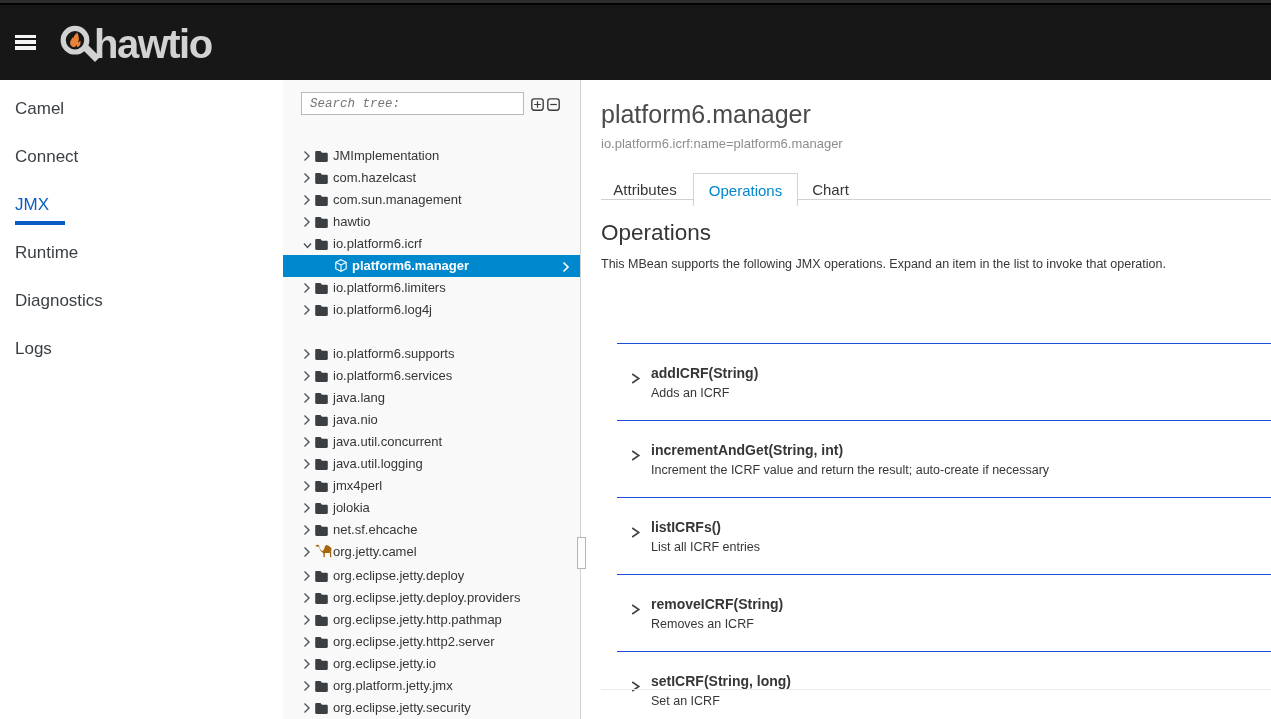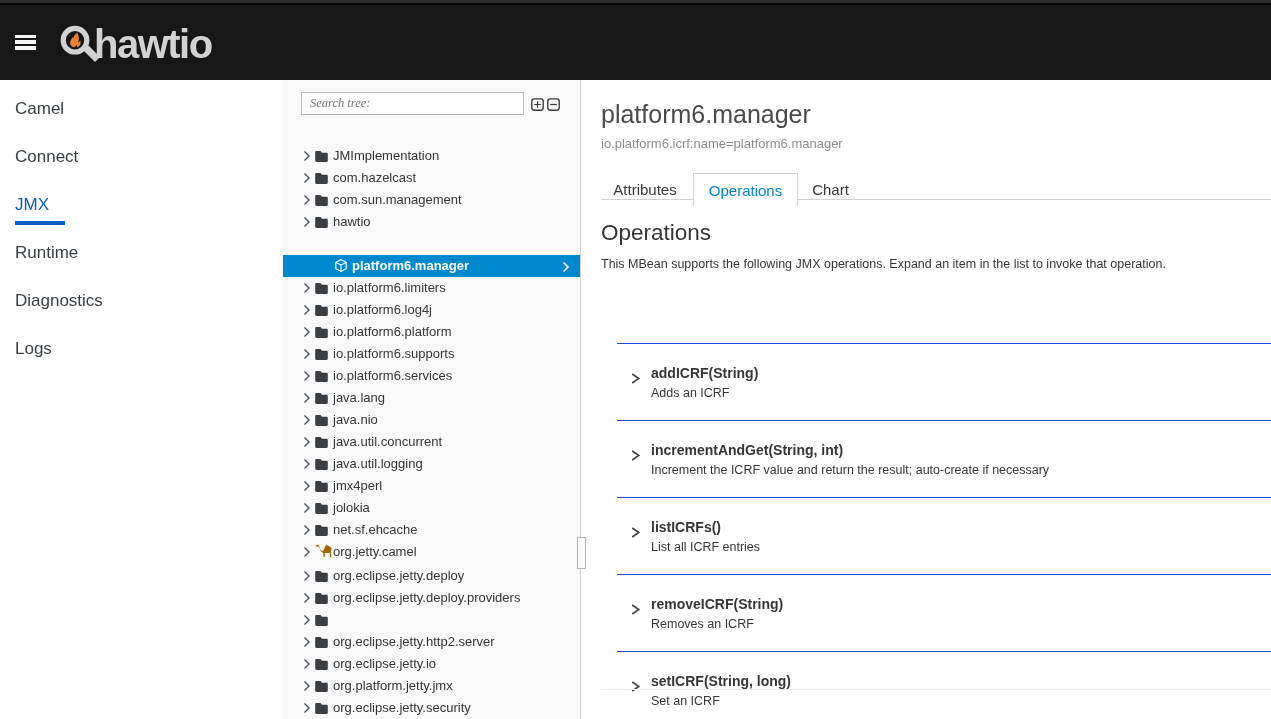--- a/index.html
+++ b/index.html
@@ -9,21 +9,21 @@
 #masthead .strip { position:absolute; left:0; top:0; width:100%; height:3px; background:#2d2d2d; }
 #masthead .stripline { position:absolute; left:0; top:3px; width:100%; height:2px; background:#020202; }
 #burger { position:absolute; left:15px; top:34.5px; }
 #burger div { width:21px; height:3.4px; background:#f5f5f5; margin-bottom:2.6px; }
 #logo { position:absolute; left:58px; top:21px; }
 #sidebar { position:absolute; left:0; top:80px; width:283px; height:719px; background:#fff; }
 #sidebar .navitem { position:absolute; left:15px; height:48px; line-height:48px; font-size:17px; color:#393f44; white-space:nowrap; }
 #sidebar .active { color:#0a5dc2; }
 #sidebar .navline { position:absolute; left:15px; top:141px; width:50px; height:3.5px; background:#0a5dc2; }
 #treepanel { position:absolute; left:283px; top:80px; width:298px; height:639px; background:#f9f9f9; border-right:1px solid #d2d2d2; }
-#searchbox { position:absolute; left:18px; top:12px; width:223px; height:23px; border:1px solid #bababa; background:#fff; font-style:italic; font-size:12.5px; color:#8b8d8f; padding:0 8px; font-family:Liberation Serif, serif; }
+#searchbox { position:absolute; left:18px; top:12px; width:223px; height:23px; border:1px solid #bababa; background:#fff; font-style:italic; font-size:12.5px; color:#8b8d8f; padding:0 8px; font-family:Liberation Mono, monospace; }
 .sqicon { position:absolute; top:18px; }
 #tree { position:absolute; left:0; top:-80px; width:298px; height:719px; }
 .trow { position:absolute; left:0; width:297px; height:22px; font-size:13px; }
 .trow.sel { background:#0088ce; }
 .tchevbox { position:absolute; left:20px; top:5px; }
 .ticon { position:absolute; }
 .tlabel { position:absolute; top:0; line-height:22px; color:#363636; white-space:nowrap; }
 #content { position:absolute; left:581px; top:80px; width:690px; height:639px; background:#fff; }
 #ctitle { position:absolute; left:20px; top:20px; font-size:25px; color:#4a4a4a; }
 #csub { position:absolute; left:20px; top:56px; font-size:13px; color:#8b8d8f; }
@@ -106,20 +106,29 @@
       </div>
 <div class="trow" style="top:211px">
         <span class="tchevbox"><svg class="tchev" width="8" height="12" viewBox="0 0 8 12">
             <path d="M1.5 1.5 L6 6 L1.5 10.5" fill="none" stroke="#4d5258" stroke-width="1.4"></path>
           </svg></span>
         <span class="ticon" style="left:32px;top:5px"><svg class="tfold" width="13" height="11" viewBox="0 0 16 14">
             <path d="M6.7 0 H1.5 C0.67 0 0 .67 0 1.5 v11 C0 13.33 .67 14 1.5 14 h13 c.83 0 1.5-.67 1.5-1.5 v-8.8 C16 2.87 15.33 2.2 14.5 2.2 H8.6 L6.7 0 z" fill="#3b3f44"></path>
           </svg></span>
         <span class="tlabel" style="left:50px">hawtio</span>
       </div>
+<div class="trow" style="top:233px">
+        <span class="tchevbox"><svg class="tchev" width="9" height="8" viewBox="0 0 9 8">
+            <path d="M1 1.5 L4.5 5.5 L8 1.5" fill="none" stroke="#4d5258" stroke-width="1.4"></path>
+          </svg></span>
+        <span class="ticon" style="left:32px;top:5px"><svg class="tfold" width="13" height="11" viewBox="0 0 16 14">
+            <path d="M6.7 0 H1.5 C0.67 0 0 .67 0 1.5 v11 C0 13.33 .67 14 1.5 14 h13 c.83 0 1.5-.67 1.5-1.5 v-8.8 C16 2.87 15.33 2.2 14.5 2.2 H8.6 L6.7 0 z" fill="#3b3f44"></path>
+          </svg></span>
+        <span class="tlabel" style="left:50px">io.platform6.icrf</span>
+      </div>
 <div class="trow sel" style="top:255px">
         <span class="ticon" style="left:52px;top:4px"><svg class="tcube" width="12" height="13" viewBox="0 0 12 13">
             <path d="M6 0.7 L11.2 3.3 V9.7 L6 12.3 L0.8 9.7 V3.3 Z" fill="none" stroke="#fff" stroke-width="1.1"></path>
             <path d="M1 3.5 L6 6 L11 3.5 M6 6 V12" fill="none" stroke="#fff" stroke-width="1.1"></path>
           </svg></span>
         <span class="tlabel" style="left:69px;color:#fff;font-weight:bold">platform6.manager</span>
         <svg style="position:absolute;right:10px;top:6px" width="8" height="12" viewBox="0 0 8 12">
           <path d="M1.5 1.5 L6 6 L1.5 10.5" fill="none" stroke="#fff" stroke-width="1.6"></path>
         </svg>
       </div>
@@ -134,29 +143,20 @@
       </div>
 <div class="trow" style="top:299px">
         <span class="tchevbox"><svg class="tchev" width="8" height="12" viewBox="0 0 8 12">
             <path d="M1.5 1.5 L6 6 L1.5 10.5" fill="none" stroke="#4d5258" stroke-width="1.4"></path>
           </svg></span>
         <span class="ticon" style="left:32px;top:5px"><svg class="tfold" width="13" height="11" viewBox="0 0 16 14">
             <path d="M6.7 0 H1.5 C0.67 0 0 .67 0 1.5 v11 C0 13.33 .67 14 1.5 14 h13 c.83 0 1.5-.67 1.5-1.5 v-8.8 C16 2.87 15.33 2.2 14.5 2.2 H8.6 L6.7 0 z" fill="#3b3f44"></path>
           </svg></span>
         <span class="tlabel" style="left:50px">io.platform6.log4j</span>
       </div>
-<div class="trow" style="top:321px">
-        <span class="tchevbox"><svg class="tchev" width="8" height="12" viewBox="0 0 8 12">
-            <path d="M1.5 1.5 L6 6 L1.5 10.5" fill="none" stroke="#4d5258" stroke-width="1.4"></path>
-          </svg></span>
-        <span class="ticon" style="left:32px;top:5px"><svg class="tfold" width="13" height="11" viewBox="0 0 16 14">
-            <path d="M6.7 0 H1.5 C0.67 0 0 .67 0 1.5 v11 C0 13.33 .67 14 1.5 14 h13 c.83 0 1.5-.67 1.5-1.5 v-8.8 C16 2.87 15.33 2.2 14.5 2.2 H8.6 L6.7 0 z" fill="#3b3f44"></path>
-          </svg></span>
-        <span class="tlabel" style="left:50px">io.platform6.platform</span>
-      </div>
 <div class="trow" style="top:343px">
         <span class="tchevbox"><svg class="tchev" width="8" height="12" viewBox="0 0 8 12">
             <path d="M1.5 1.5 L6 6 L1.5 10.5" fill="none" stroke="#4d5258" stroke-width="1.4"></path>
           </svg></span>
         <span class="ticon" style="left:32px;top:5px"><svg class="tfold" width="13" height="11" viewBox="0 0 16 14">
             <path d="M6.7 0 H1.5 C0.67 0 0 .67 0 1.5 v11 C0 13.33 .67 14 1.5 14 h13 c.83 0 1.5-.67 1.5-1.5 v-8.8 C16 2.87 15.33 2.2 14.5 2.2 H8.6 L6.7 0 z" fill="#3b3f44"></path>
           </svg></span>
         <span class="tlabel" style="left:50px">io.platform6.supports</span>
       </div>
 <div class="trow" style="top:365px">
@@ -258,20 +258,21 @@
           </svg></span>
         <span class="tlabel" style="left:50px">org.eclipse.jetty.deploy.providers</span>
       </div>
 <div class="trow" style="top:609px">
         <span class="tchevbox"><svg class="tchev" width="8" height="12" viewBox="0 0 8 12">
             <path d="M1.5 1.5 L6 6 L1.5 10.5" fill="none" stroke="#4d5258" stroke-width="1.4"></path>
           </svg></span>
         <span class="ticon" style="left:32px;top:5px"><svg class="tfold" width="13" height="11" viewBox="0 0 16 14">
             <path d="M6.7 0 H1.5 C0.67 0 0 .67 0 1.5 v11 C0 13.33 .67 14 1.5 14 h13 c.83 0 1.5-.67 1.5-1.5 v-8.8 C16 2.87 15.33 2.2 14.5 2.2 H8.6 L6.7 0 z" fill="#3b3f44"></path>
           </svg></span>
+        <span class="tlabel" style="left:50px">org.eclipse.jetty.http.pathmap</span>
       </div>
 <div class="trow" style="top:631px">
         <span class="tchevbox"><svg class="tchev" width="8" height="12" viewBox="0 0 8 12">
             <path d="M1.5 1.5 L6 6 L1.5 10.5" fill="none" stroke="#4d5258" stroke-width="1.4"></path>
           </svg></span>
         <span class="ticon" style="left:32px;top:5px"><svg class="tfold" width="13" height="11" viewBox="0 0 16 14">
             <path d="M6.7 0 H1.5 C0.67 0 0 .67 0 1.5 v11 C0 13.33 .67 14 1.5 14 h13 c.83 0 1.5-.67 1.5-1.5 v-8.8 C16 2.87 15.33 2.2 14.5 2.2 H8.6 L6.7 0 z" fill="#3b3f44"></path>
           </svg></span>
         <span class="tlabel" style="left:50px">org.eclipse.jetty.http2.server</span>
       </div>

